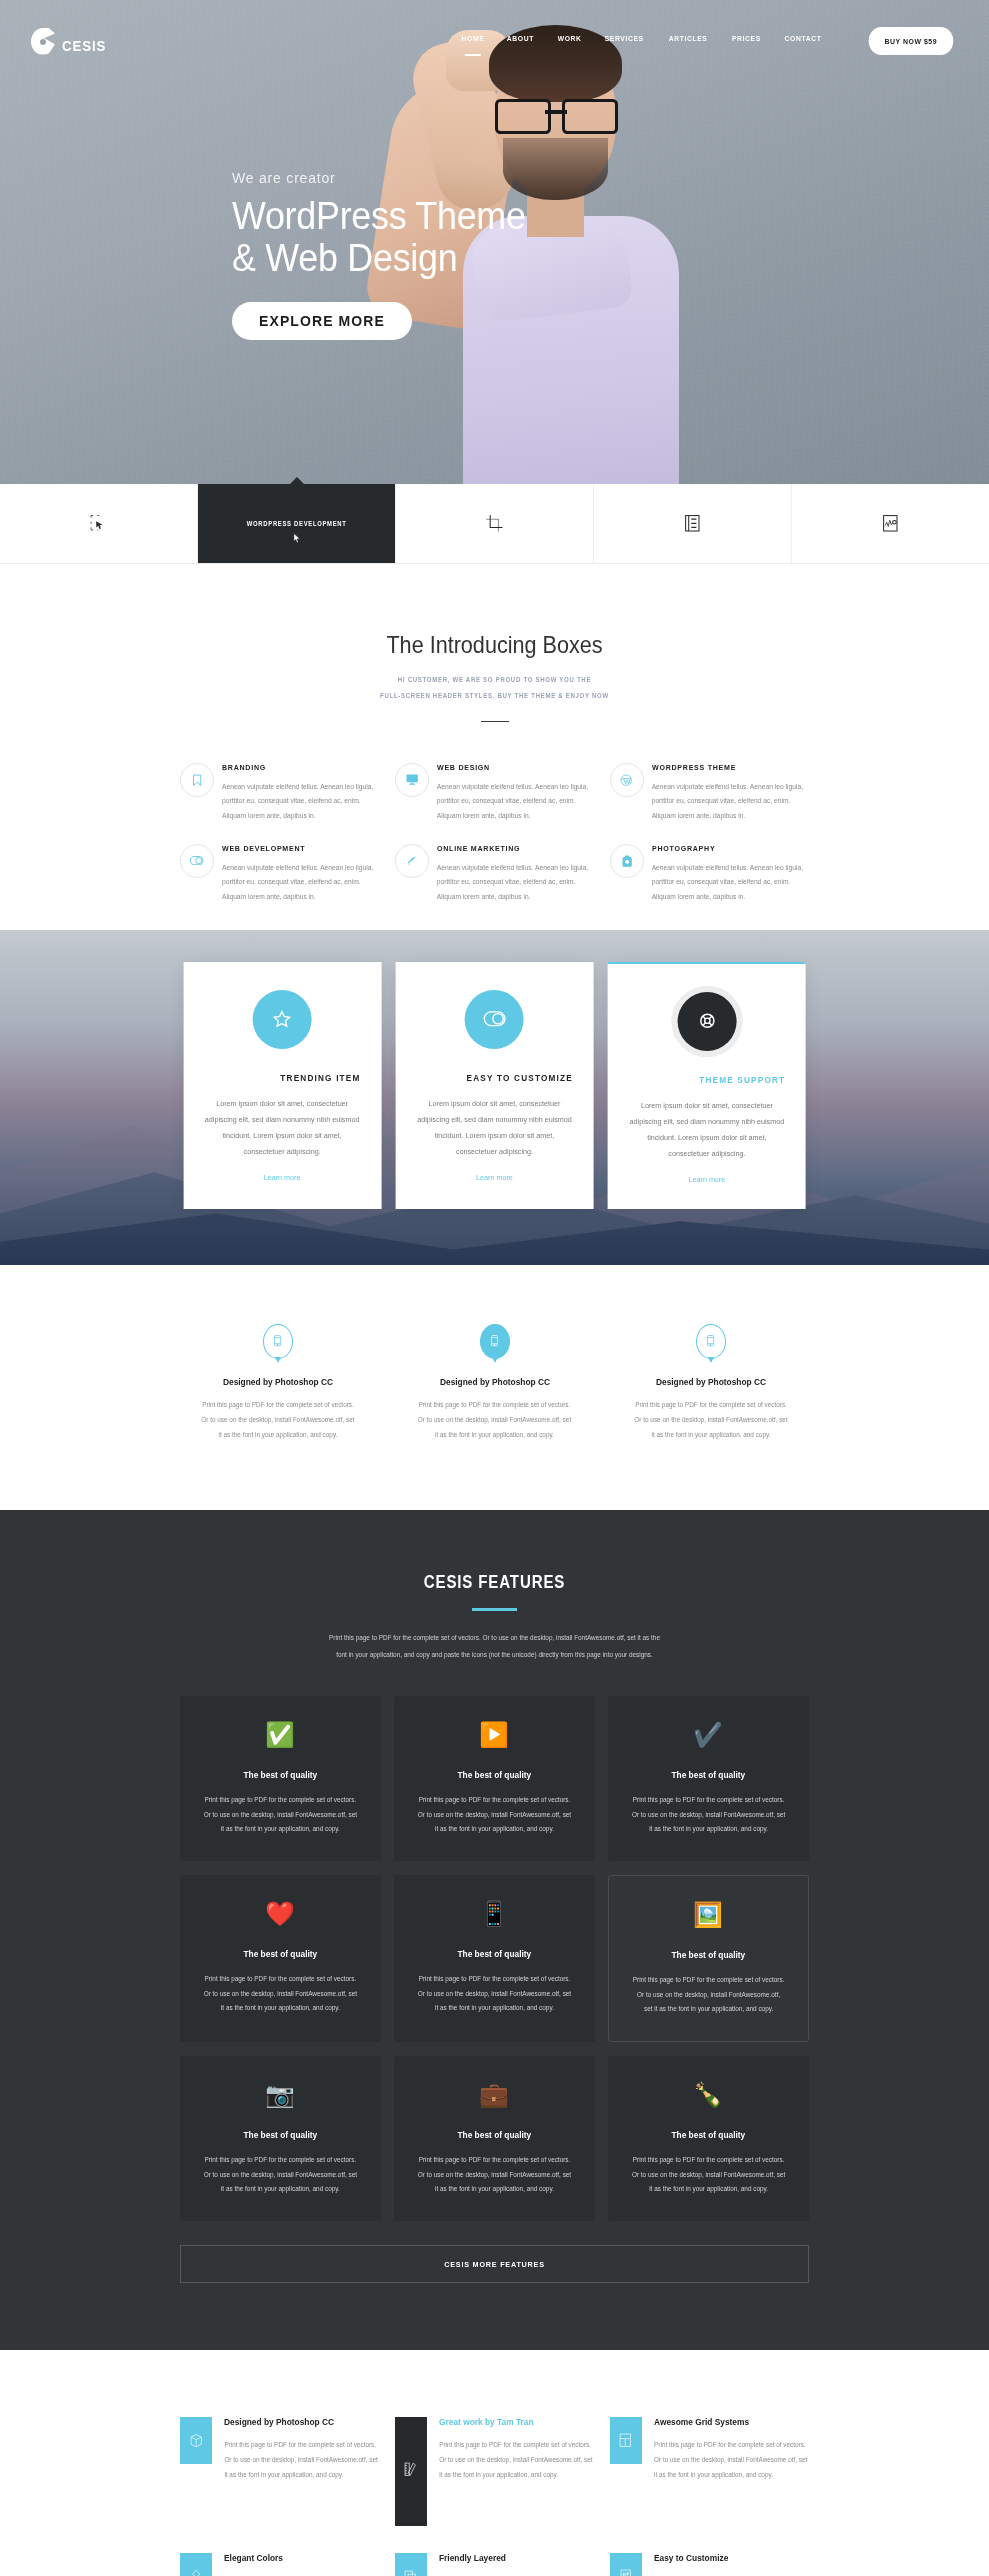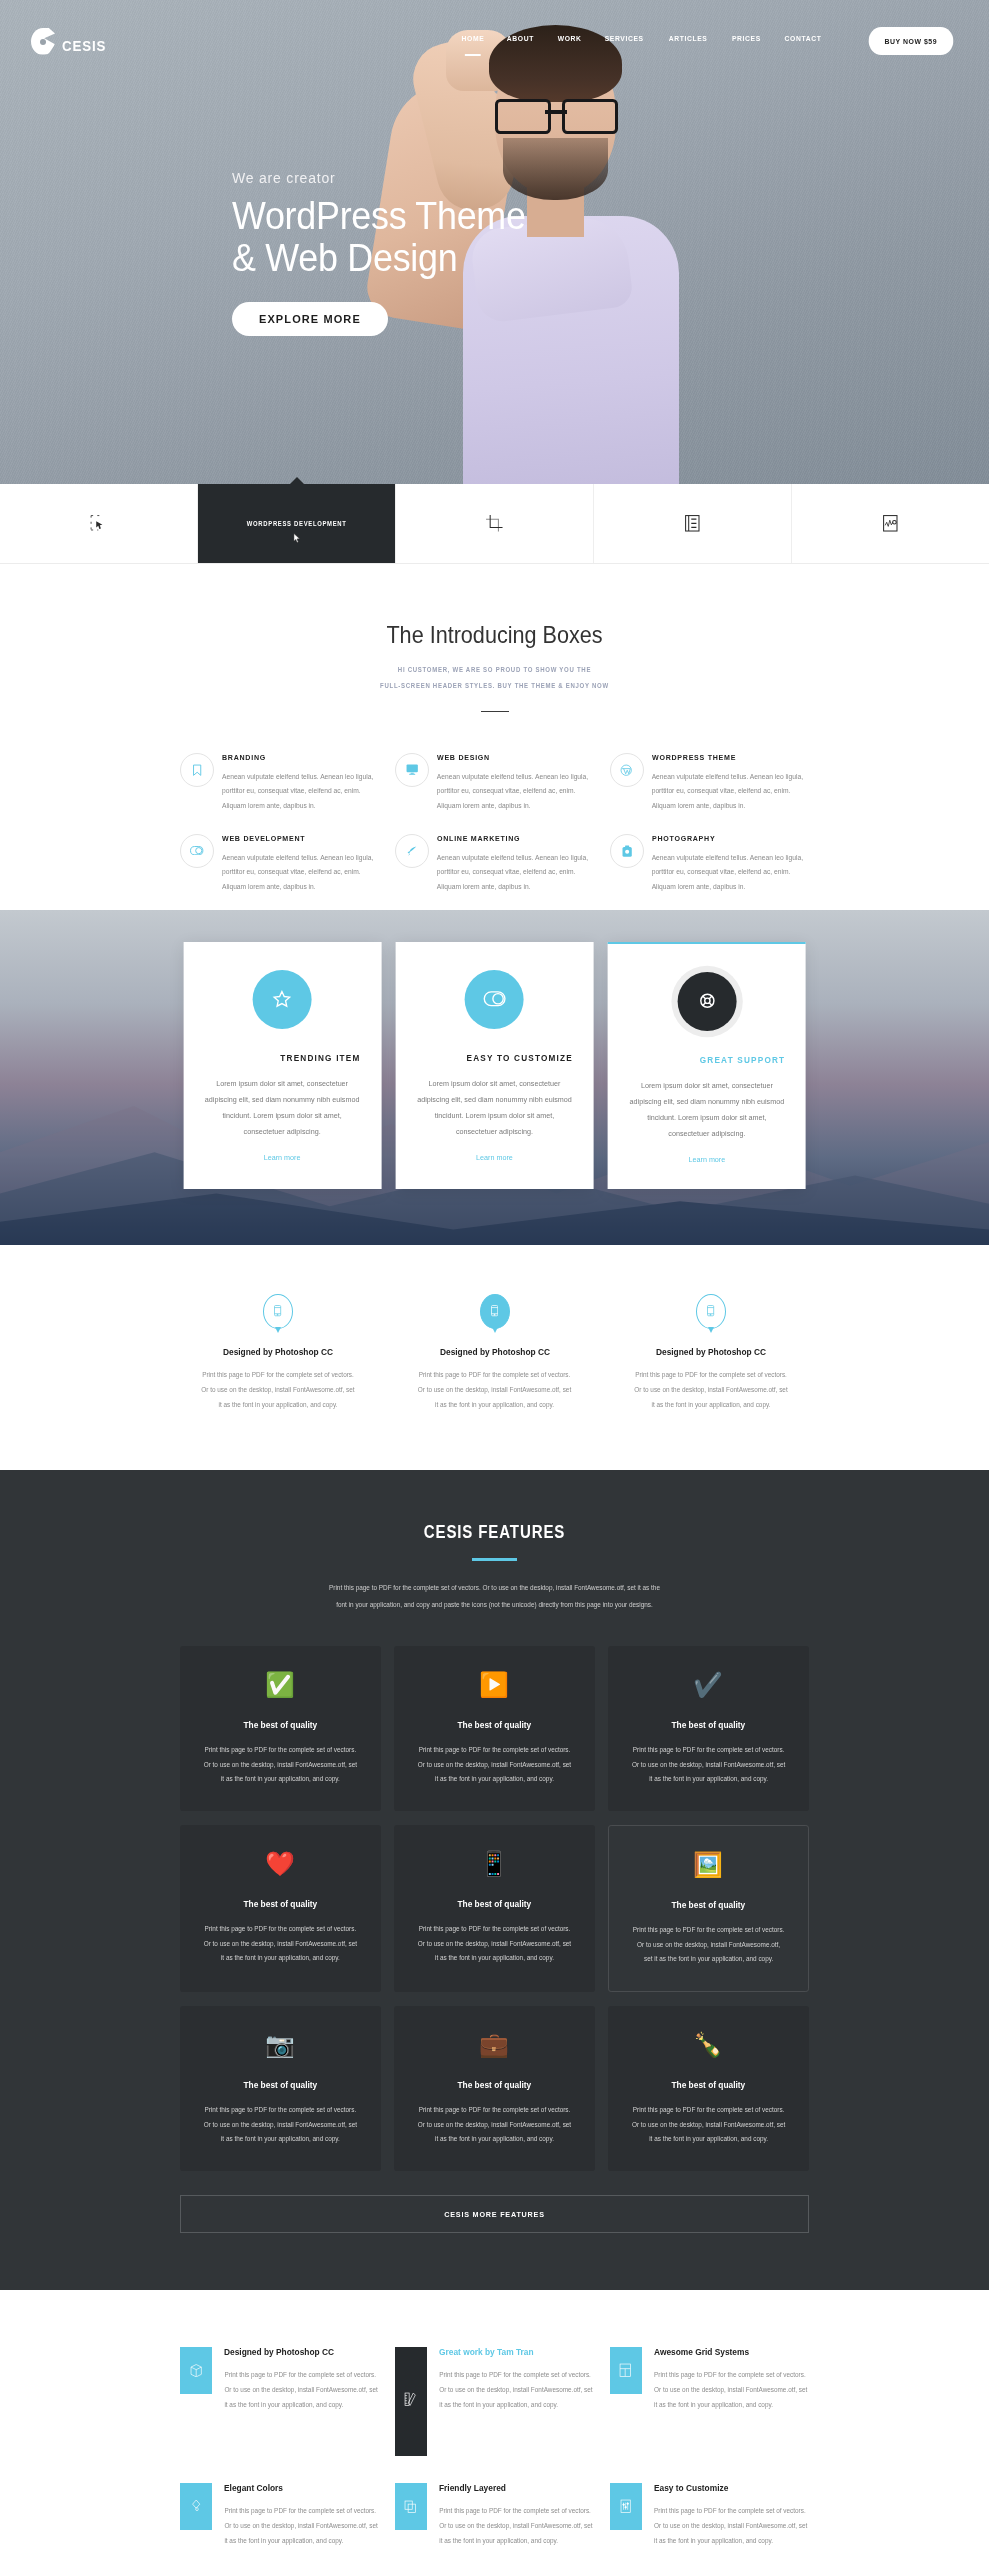--- a/index.html
+++ b/index.html
@@ -51,38 +51,38 @@
   .nav a.active:after{content:"";position:absolute;left:50%;transform:translateX(-50%);bottom:-8.2px;
     width:18.5px;height:1.5px;background:#fff;}
   .buy-btn{margin-left:20.6px;background:#fff;color:#222;border-radius:20.6px;padding:9.3px 17.5px;
     font-size:7.7px;font-weight:700;letter-spacing:0.6px;border:none;cursor:pointer;transform:scaleX(.9);}
 
   .hero-copy{position:absolute;left:232px;top:170px;z-index:5;}
   .hero-kicker{color:#f1f1f3;font-size:14px;letter-spacing:0.8px;margin-bottom:9.3px;font-weight:300;}
   .hero-title{color:#fff;font-size:39px;line-height:1.07;font-weight:300;letter-spacing:-0.3px;
     font-family:"Liberation Sans Narrow","Liberation Sans",sans-serif;transform:scaleX(.92);transform-origin:left;}
   .hero-btn{margin-top:23px;background:#fff;color:#1d1d1d;border:none;border-radius:20.6px;
-    padding:11.3px 27px;font-size:11px;font-weight:700;letter-spacing:1.1px;cursor:pointer;}
+    padding:11.3px 27px;font-size:14px;font-weight:700;letter-spacing:1.1px;cursor:pointer;}
 
   
   .tabstrip{display:flex;height:80px;background:#fff;border-bottom:0.5px solid #ececec;position:relative;}
   .tab{flex:1;display:flex;flex-direction:column;align-items:center;justify-content:center;gap:0;
     border-right:0.5px solid #eee;position:relative;cursor:pointer;}
   .tab:last-child{border-right:none}
   .tab.active{background:#262a2d;}
   .tab.active:before{content:"";position:absolute;top:-7.2px;left:50%;transform:translateX(-50%);
     border-left:7.7px solid transparent;border-right:7.7px solid transparent;border-bottom:7.7px solid #262a2d;}
   .tab .ticon{width:20.6px;height:20.6px;color:#2b2b2b;}
   .tab.active .tlabel{color:#fff;font-size:6.7px;letter-spacing:0.8px;font-weight:700;transform:scaleX(.88);}
   .tlabel{display:none}
   .tab.active .tlabel{display:block}
   .cursor-arrow{position:absolute;width:7.2px;height:10.3px;pointer-events:none;}
 
   
-  .wrap{width:629px;margin:0 auto;}
+  .wrap{width:629px;margin:10px auto;}
   .sec-title{text-align:center;font-size:24px;font-weight:300;color:#333;
     font-family:"Liberation Sans Narrow","Liberation Sans",sans-serif;transform:scaleX(.9);}
   .sec-sub{text-align:center;color:#9ba2b6;font-size:6.7px;letter-spacing:0.8px;line-height:2.3;
     margin-top:13.4px;font-weight:700;transform:scaleX(.9);}
   .divider{width:28px;height:1px;background:#3a3a3a;margin:17.5px auto 0;}
 
   .intro{padding:57px 0 15.5px;background:#fff;}
   .svc-grid{display:grid;grid-template-columns:repeat(3,1fr);gap:20.6px 15.5px;margin-top:41px;}
   .svc{display:flex;gap:8px;}
   .svc-circle{flex:0 0 34px;height:34px;border-radius:50%;border:0.5px solid #e4e4e4;
@@ -360,21 +360,21 @@
         <a class="pc-link" href="#">Learn more</a>
       </div>
       <div class="pcard hl">
         <div class="pc-circle">
           <svg width="17.5" height="17.5" viewBox="0 0 24 24" fill="none" stroke="#fff" stroke-width="2">
               <circle cx="12" cy="12" r="9"></circle>
               <circle cx="12" cy="12" r="3.6"></circle>
               <path d="M5.6 5.6l3.8 3.8M14.6 14.6l3.8 3.8M18.4 5.6l-3.8 3.8M9.4 14.6l-3.8 3.8"></path>
             </svg>
           </div>
-        <div class="pc-title">GREAT SUPPORT</div>
+        <div class="pc-title">THEME SUPPORT</div>
         <p class="pc-body">Lorem ipsum dolor sit amet, consectetuer adipiscing elit, sed diam nonummy nibh euismod tincidunt. Lorem ipsum dolor sit amet, consectetuer adipiscing.</p>
         <a class="pc-link" href="#">Learn more</a>
       </div>
     </div>
   </section>
 
   <section class="ps3">
     <div class="wrap">
       <div class="ps3-grid">
         <div class="ps3-item">

